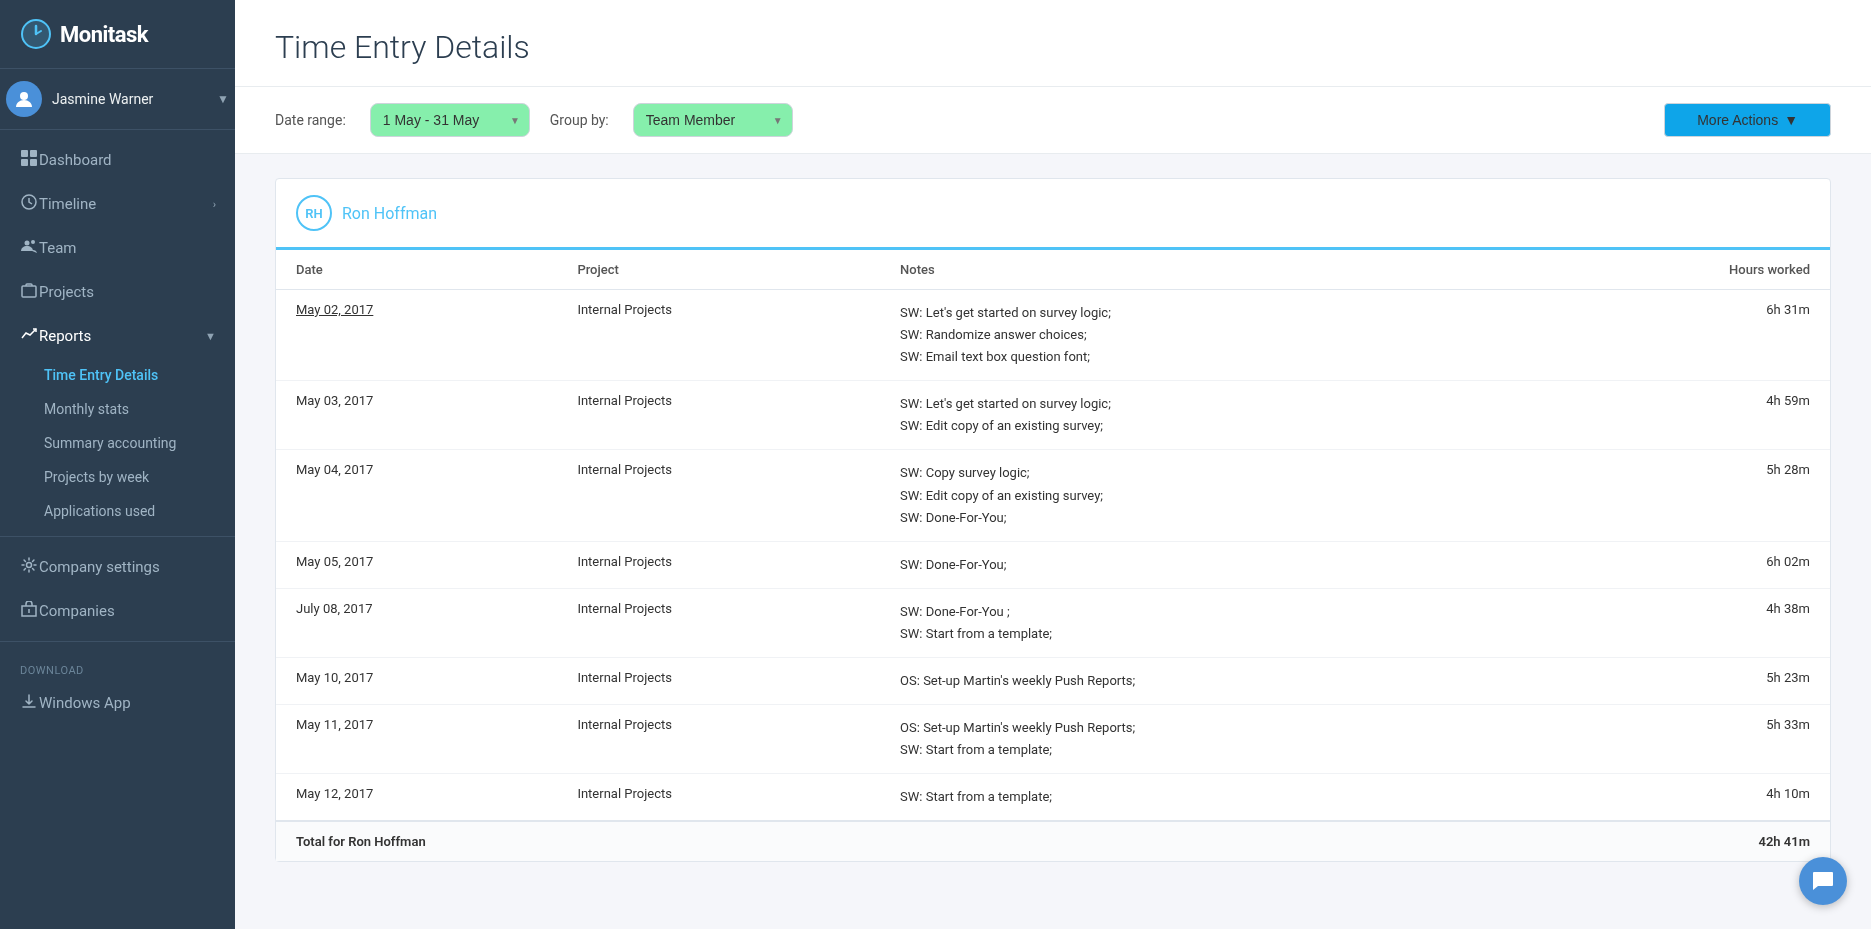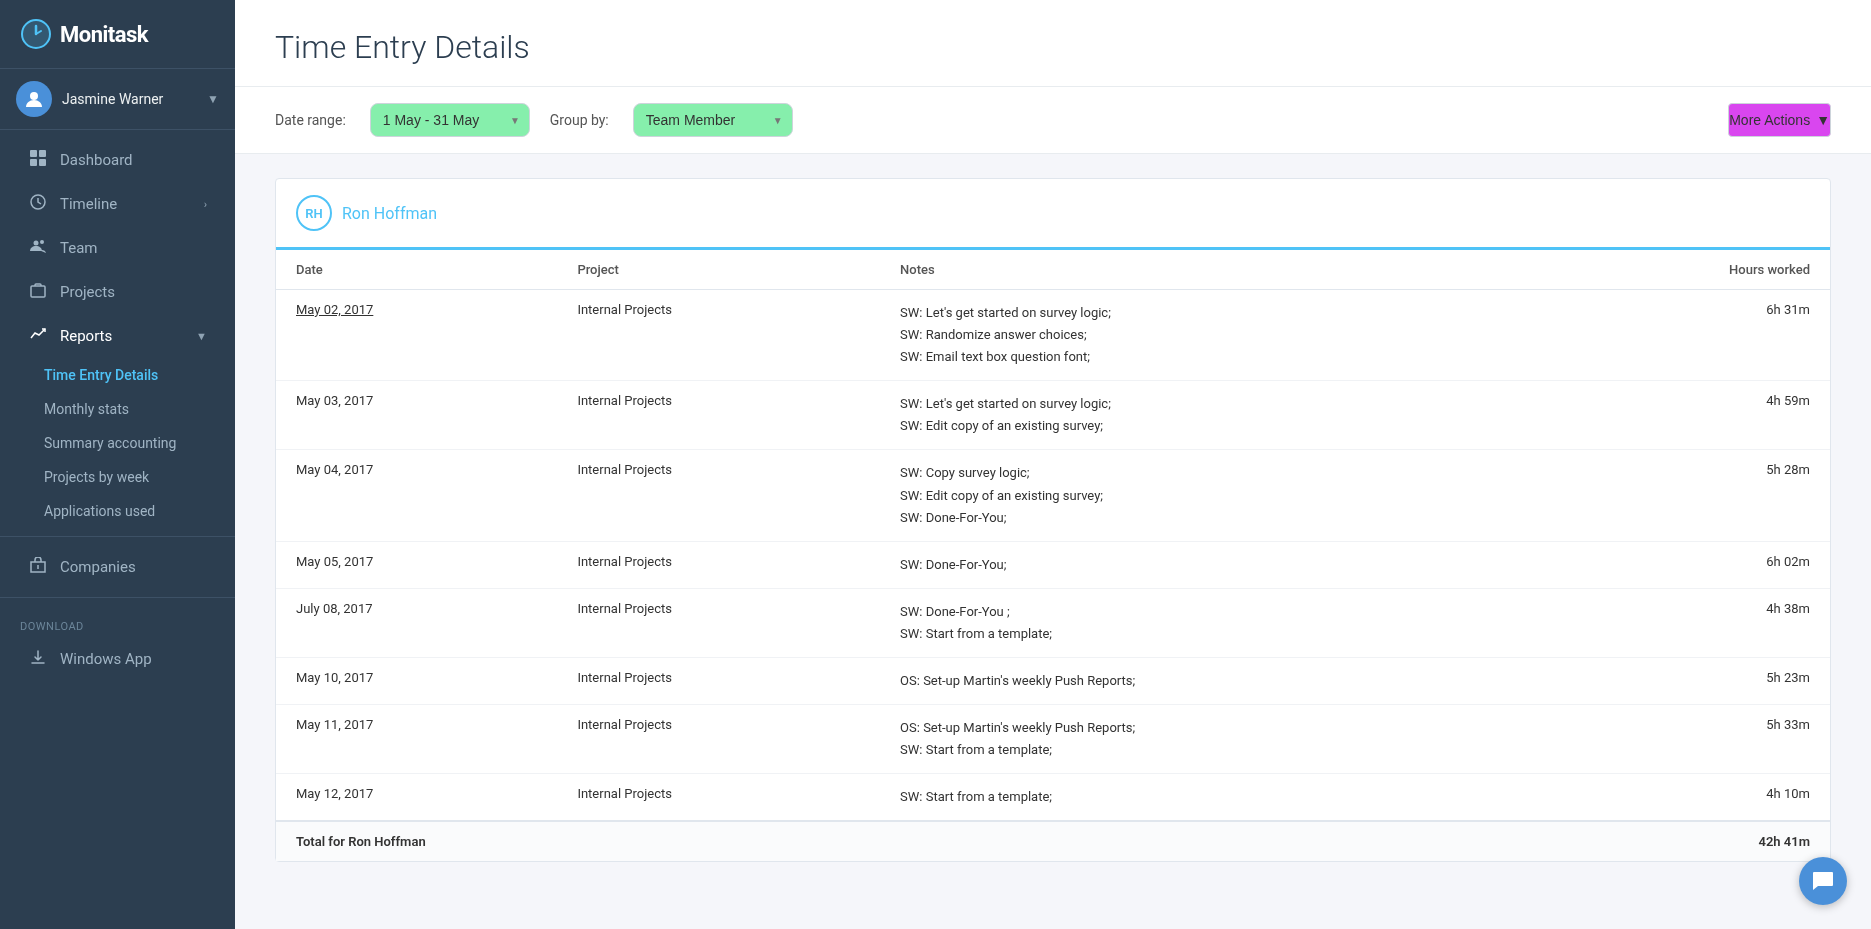--- a/index.html
+++ b/index.html
@@ -25,21 +25,21 @@
     .logo-text {
       font-size: 22px;
       font-weight: 700;
       color: #fff;
       letter-spacing: -0.5px;
     }
     #sidebar-user {
       display: flex;
       align-items: center;
       gap: 10px;
-      padding: 12px 16px;
+      padding: 12px 6px;
       border-top: 1px solid #3d5166;
       border-bottom: 1px solid #3d5166;
       cursor: pointer;
       margin-bottom: 8px;
     }
     .user-avatar {
       width: 36px;
       height: 36px;
       border-radius: 50%;
       background: #4a90d9;
@@ -54,22 +54,21 @@
       font-size: 14px;
       flex: 1;
     }
     .user-chevron {
       color: #8fa3b3;
       font-size: 12px;
     }
     .nav-item {
       display: flex;
       align-items: center;
-      gap: 12px;
-      padding: 12px 28px;
+      padding: 12px 19px;
       color: #a0b4c4;
       cursor: pointer;
       font-size: 15px;
       text-decoration: none;
       position: relative;
     }
     .nav-item .nav-icon { width: 20px; text-align: center; font-size: 16px; }
     .nav-item .nav-chevron { margin-left: auto; font-size: 11px; color: #8fa3b3; }
     .nav-section-label {
       padding: 14px 20px 4px;
@@ -143,24 +142,24 @@
       position: absolute;
       right: 10px;
       top: 50%;
       transform: translateY(-50%);
       pointer-events: none;
     }
     .toolbar-spacer { flex: 1; }
     .more-actions-btn {
       border: 1px solid #cdd4db;
       border-radius: 4px;
-      padding: 8px 0;
+      padding: 8px 32px;
       font-size: 14px;
       color: #333;
-      background: #d946ef;
+      background: #0ea5e9;
       cursor: pointer;
       display: flex;
       align-items: center;
       gap: 6px;
     }
 
     
     #content {
       flex: 1;
       overflow-y: auto;
@@ -340,20 +339,29 @@
   </div>
   <div class="sub-nav-item">
     <span>Projects by week</span>
   </div>
   <div class="sub-nav-item">
     <span>Applications used</span>
   </div>
 
   <hr class="sidebar-divider">
 
+  <div class="nav-item">
+    <span class="nav-icon">
+      <svg width="16" height="16" viewBox="0 0 16 16" fill="none" stroke="currentColor" stroke-width="1.5">
+        <circle cx="8" cy="8" r="2.5"></circle>
+        <path d="M8 1v2M8 13v2M1 8h2M13 8h2M3.05 3.05l1.41 1.41M11.54 11.54l1.41 1.41M3.05 12.95l1.41-1.41M11.54 4.46l1.41-1.41" stroke-linecap="round"></path>
+      </svg>
+    </span>
+    <span>Company settings</span>
+  </div>
 
   <div class="nav-item">
     <span class="nav-icon">
       <svg width="16" height="16" viewBox="0 0 16 16" fill="none" stroke="currentColor" stroke-width="1.5">
         <rect x="1" y="5" width="14" height="10"></rect>
         <path d="M5 5V3a3 3 0 0 1 6 0v2"></path>
         <line x1="8" y1="8" x2="8" y2="12"></line>
       </svg>
     </span>
     <span>Companies</span>

